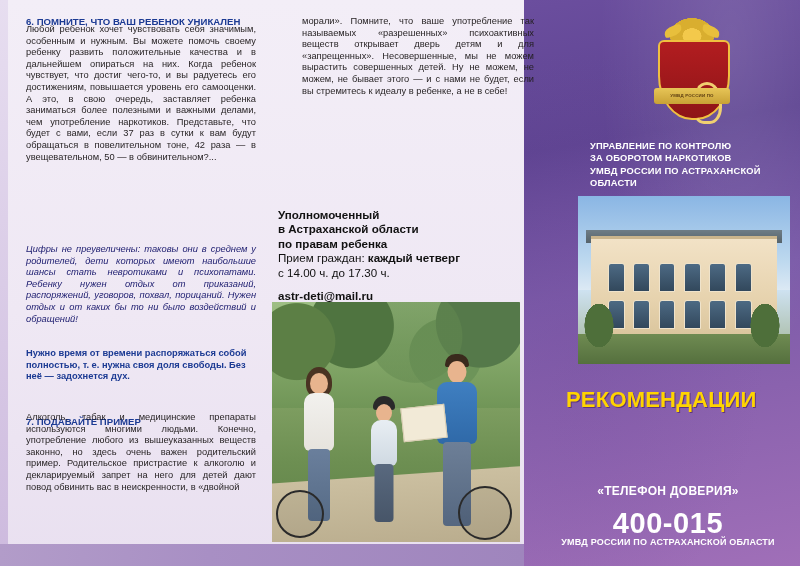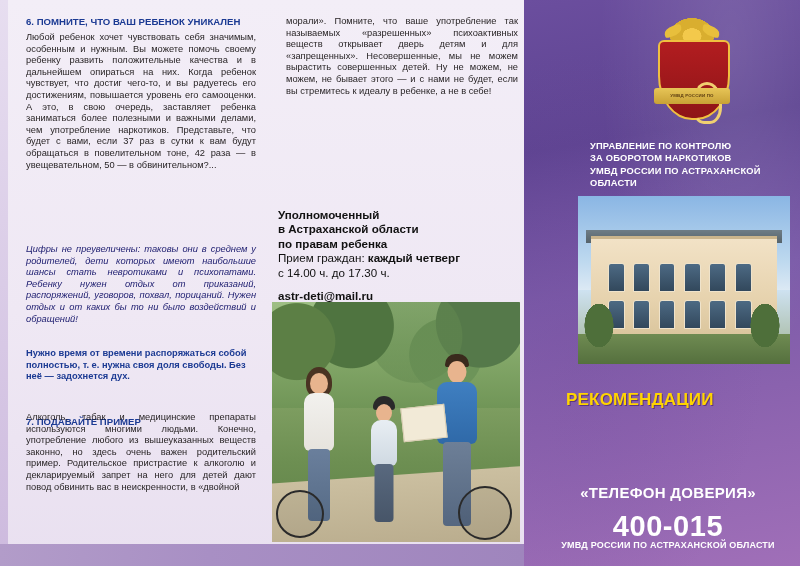--- a/index.html
+++ b/index.html
@@ -75,27 +75,27 @@
   .italic-blue {
     color: #1b1b6e;
     font-style: italic;
   }
   .bold-blue {
     color: #1b3a93;
     font-weight: bold;
   }
 
   #block-6-title { left: 18px; top: 16px; width: 230px; }
-  #block-6-body  { left: 18px; top: 32px; width: 230px; }
+  #block-6-body  { left: 18px; top: 24px; width: 230px; }
   #block-6-italic{ left: 18px; top: 244px; width: 230px; }
   #block-6-bold  { left: 18px; top: 348px; width: 230px; text-align: left;}
   #block-7-title { left: 18px; top: 416px; width: 230px; }
   #block-7-body  { left: 18px; top: 412px; width: 230px; }
 
-  #block-mid-top { left: 278px; top: 16px; width: 232px; }
+  #block-mid-top { left: 294px; top: 16px; width: 232px; }
 
   
   .ombud {
     position: absolute;
     left: 278px; top: 208px;
     width: 236px;
     color: #111;
     font-size: 11.6px;
     line-height: 14.4px;
     font-weight: bold;
@@ -241,36 +241,36 @@
   .pb-tree {
     position:absolute; bottom:8%; width:16%; height:30%;
     background: radial-gradient(ellipse at 50% 50%, #4e6f3a 0 60%, rgba(0,0,0,0) 61%);
   }
 
   .main-title {
     position: absolute;
     left: 566px; top: 386px;
     width: 224px;
     color: #ffd400;
-    font-size: 17px;
+    font-size: 22px;
     font-weight: bold;
     line-height: 27px;
     letter-spacing: 0.2px;
     text-shadow: 1px 1px 0 rgba(60,20,90,0.55);
   }
 
   .hotline {
     position: absolute;
     left: 544px; top: 484px;
     width: 248px;
     text-align: center;
     color: #ffffff;
   }
   .hotline .h-label {
-    font-size: 15px;
+    font-size: 12px;
     font-weight: bold;
     letter-spacing: 0.3px;
   }
   .hotline .h-number {
     font-size: 29px;
     font-weight: bold;
     line-height: 27px;
     margin: 12px 0 0 0;
     letter-spacing: 0.6px;
   }

